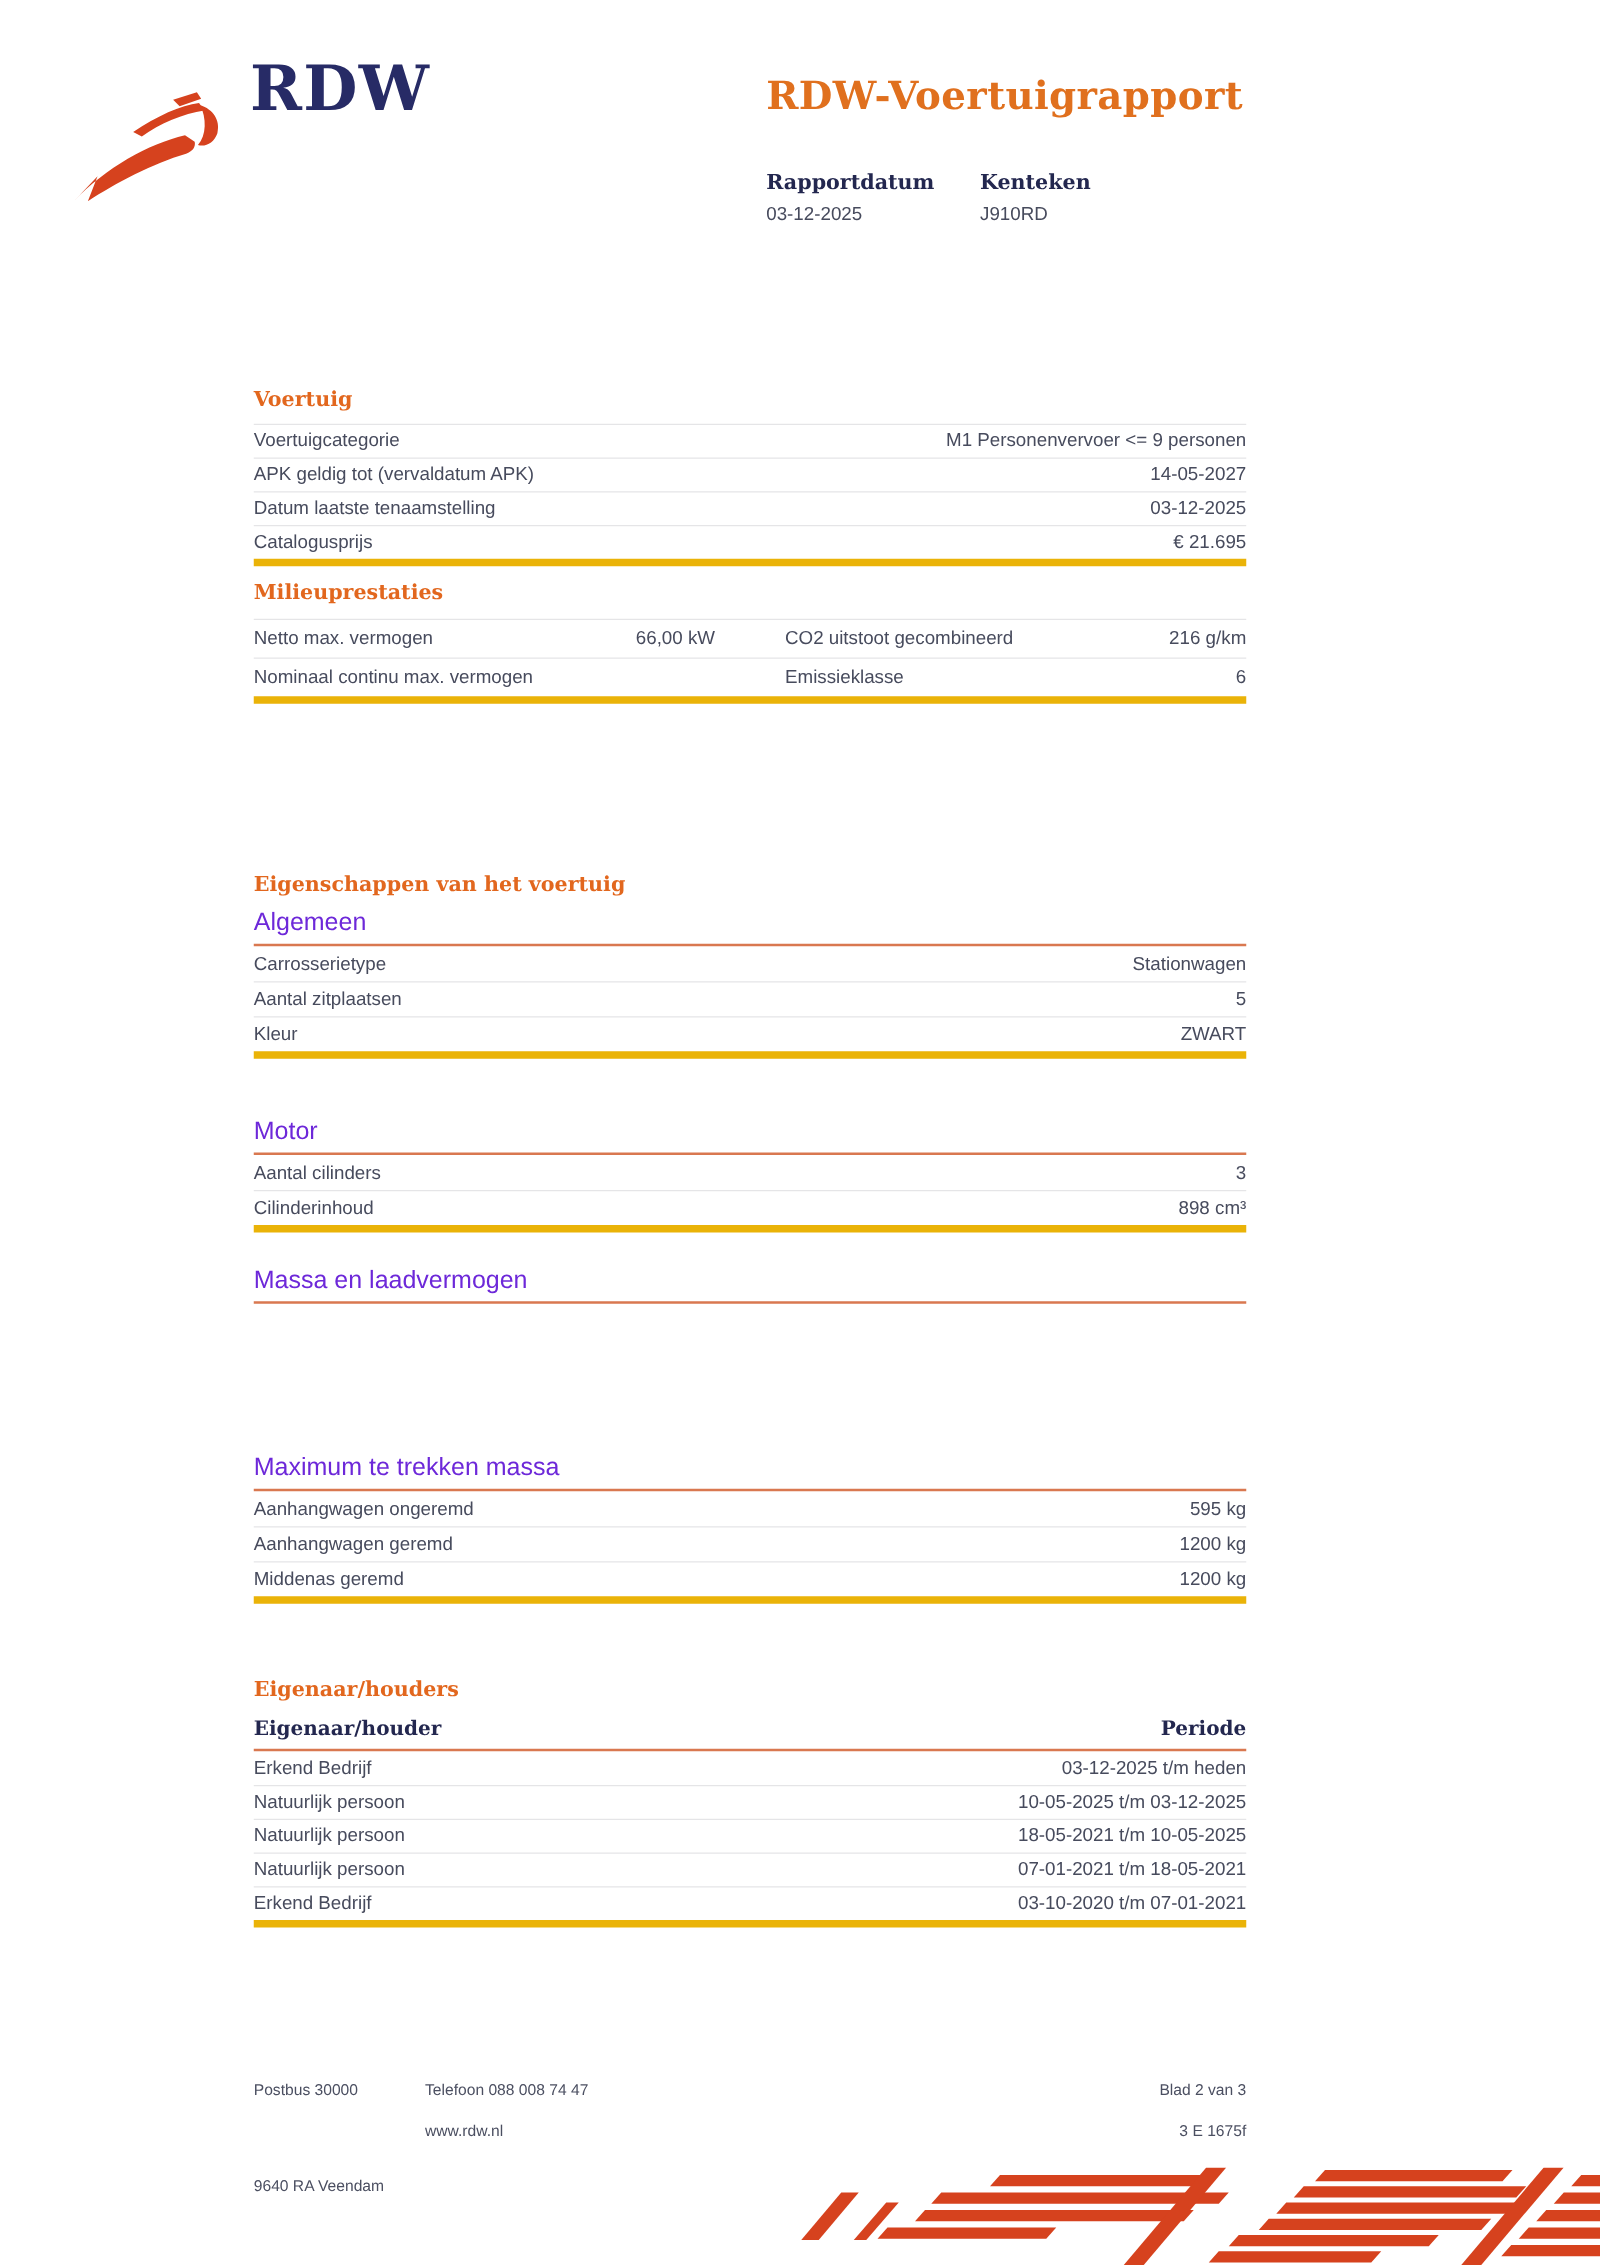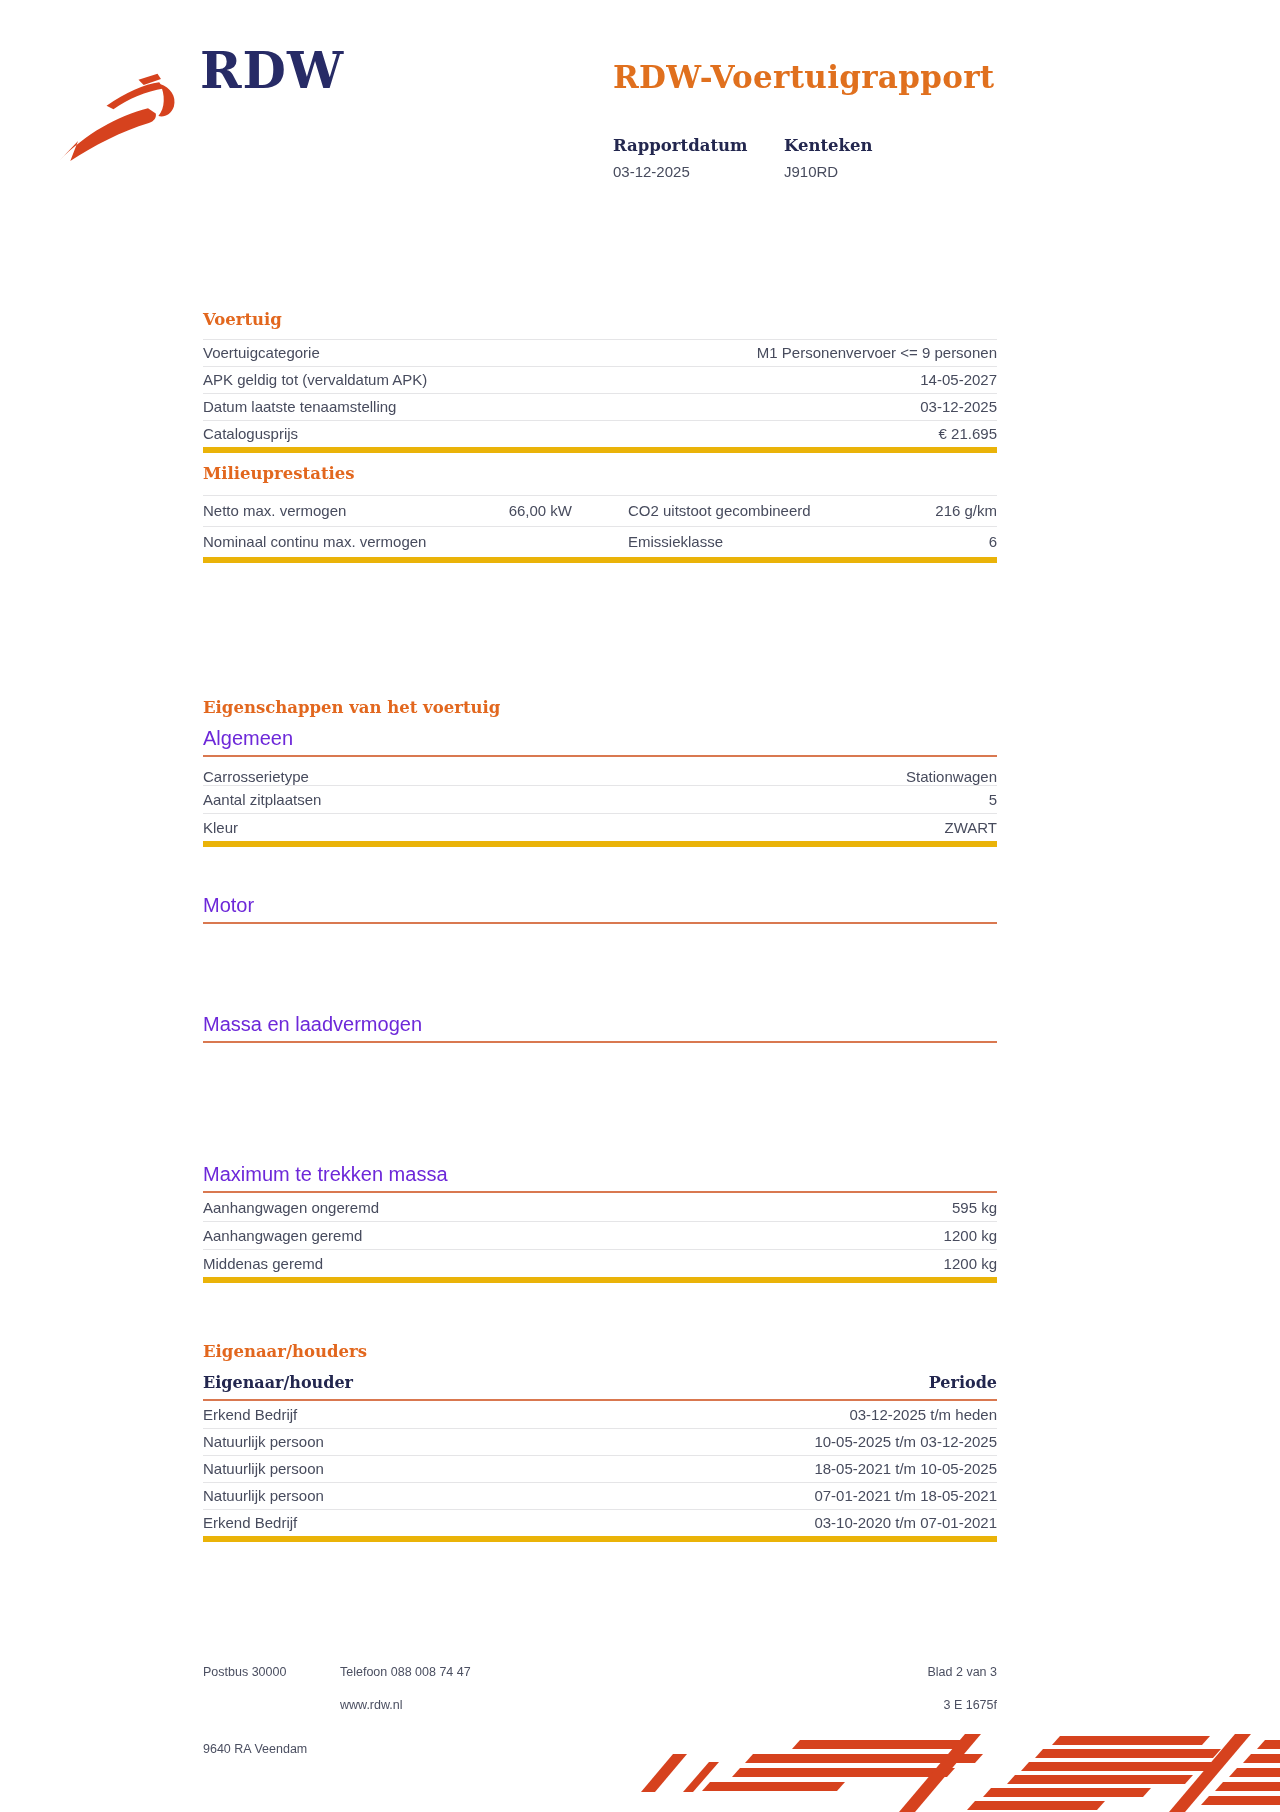--- a/index.html
+++ b/index.html
@@ -121,37 +121,47 @@
       <span class="c4">6</span>
     </div>
   </div>
 </div>
 
 <h2 class="abs sec-title" style="left:203px; top:700px;">Eigenschappen van het voertuig</h2>
 
 <div class="section" style="top:728px;">
   <h3 class="sub-title">Algemeen</h3>
   <div class="tbl">
-    <div class="row" style="height:28px;align-items:flex-end;">
+    <div class="row" style="height:28px;">
       <span>Carrosserietype</span>
       <span class="val">Stationwagen</span>
     </div>
     <div class="row" style="height:28px;">
       <span>Aantal zitplaatsen</span>
       <span class="val">5</span>
     </div>
     <div class="row" style="height:28px;">
       <span>Kleur</span>
       <span class="val">ZWART</span>
     </div>
   </div>
 </div>
 
 <div class="section" style="top:895px;">
   <h3 class="sub-title">Motor</h3>
+  <div class="tbl">
+    <div class="row" style="height:28px;">
+      <span>Aantal cilinders</span>
+      <span class="val">3</span>
+    </div>
+    <div class="row" style="height:28px;">
+      <span>Cilinderinhoud</span>
+      <span class="val">898 cm³</span>
+    </div>
+  </div>
 </div>
 
 <div class="section" style="top:1014px;">
   <h3 class="sub-title">Massa en laadvermogen</h3>
 </div>
 
 <div class="section" style="top:1164px;">
   <h3 class="sub-title">Maximum te trekken massa</h3>
   <div class="tbl">
     <div class="row" style="height:28px;">

